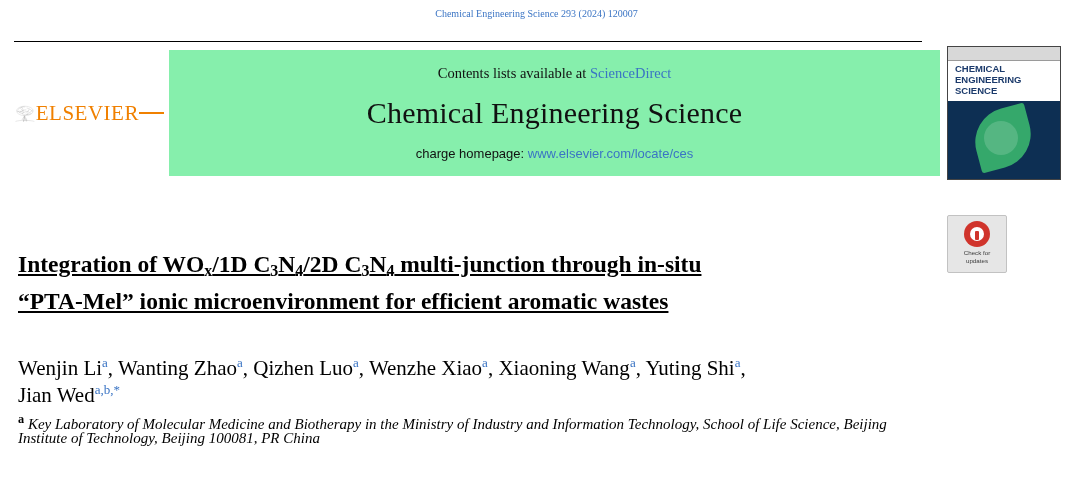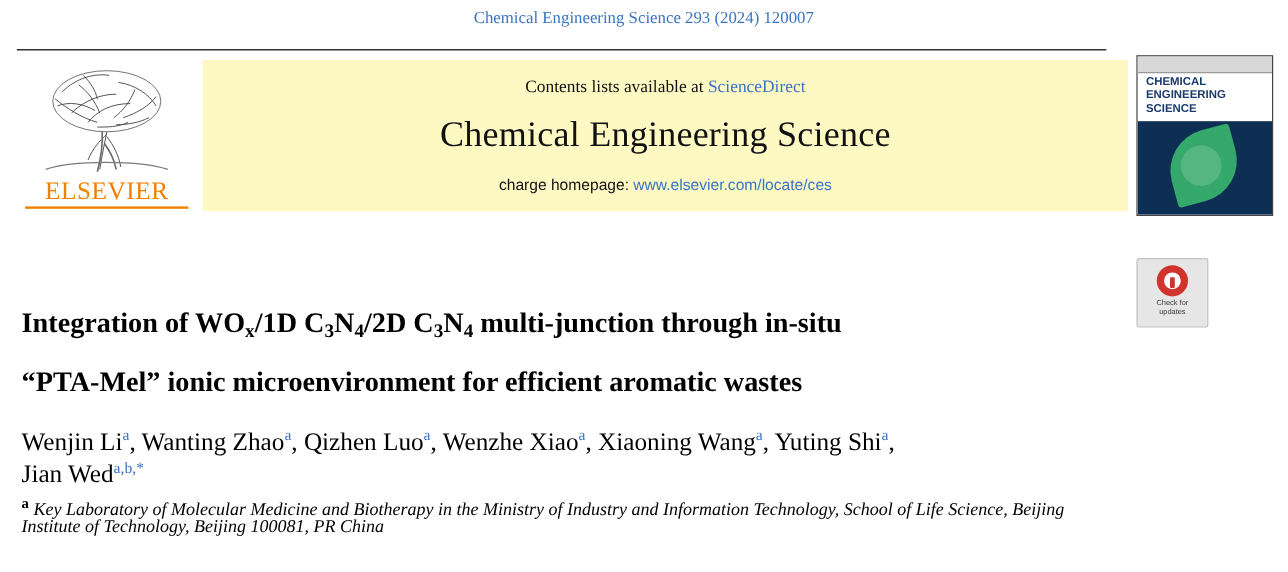--- a/index.html
+++ b/index.html
@@ -21,21 +21,21 @@
   }
 
   
   .running-head {
     position: absolute;
     top: 8px;
     left: 0;
     width: 1073px;
     text-align: center;
     font-family: "Liberation Serif", serif;
-    font-size: 14px;
+    font-size: 10px;
     color: #3a74c4;
   }
 
   
   .masthead {
     position: absolute;
     top: 41px;
     left: 14px;
     width: 1045px;
     height: 137px;
@@ -48,23 +48,23 @@
     height: 1px;
     background: #000000;
   }
   .elsevier-box {
     position: absolute;
     top: 8px;
     left: 0;
     width: 150px;
     height: 126px;
     display: flex;
-    flex-direction: column;
+    flex-direction: row;
     align-items: center;
-    justify-content: center;
+    justify-content: space-between;
   }
   .elsevier-tree {
     width: 118px;
     height: 92px;
     margin-top: 4px;
   }
   .elsevier-word {
     font-family: "Liberation Serif", serif;
     font-size: 21px;
     letter-spacing: 0.5px;
@@ -79,21 +79,21 @@
     background: #f08000;
     margin-top: 2px;
   }
 
   .journal-banner {
     position: absolute;
     top: 9px;
     left: 155px;
     width: 771px;
     height: 126px;
-    background: #fef9c3;
+    background: #86efac;
     display: flex;
     flex-direction: column;
     align-items: center;
     justify-content: center;
   }
   .contents-line {
     font-family: "Liberation Serif", serif;
     font-size: 14.5px;
     color: #111111;
     margin-bottom: 14px;
@@ -179,22 +179,23 @@
   }
 
   
   .article-title {
     position: absolute;
     top: 233px;
     left: 18px;
     width: 880px;
     font-family: "Liberation Serif", serif;
     font-size: 23.5px;
-    line-height: 42px;
+    line-height: 31px;
     color: #000000;
+    text-decoration: underline;
   }
   .article-title sub {
     font-size: 0.68em;
     vertical-align: -0.25em;
   }
 
   
   .crossmark {
     position: absolute;
     top: 215px;

